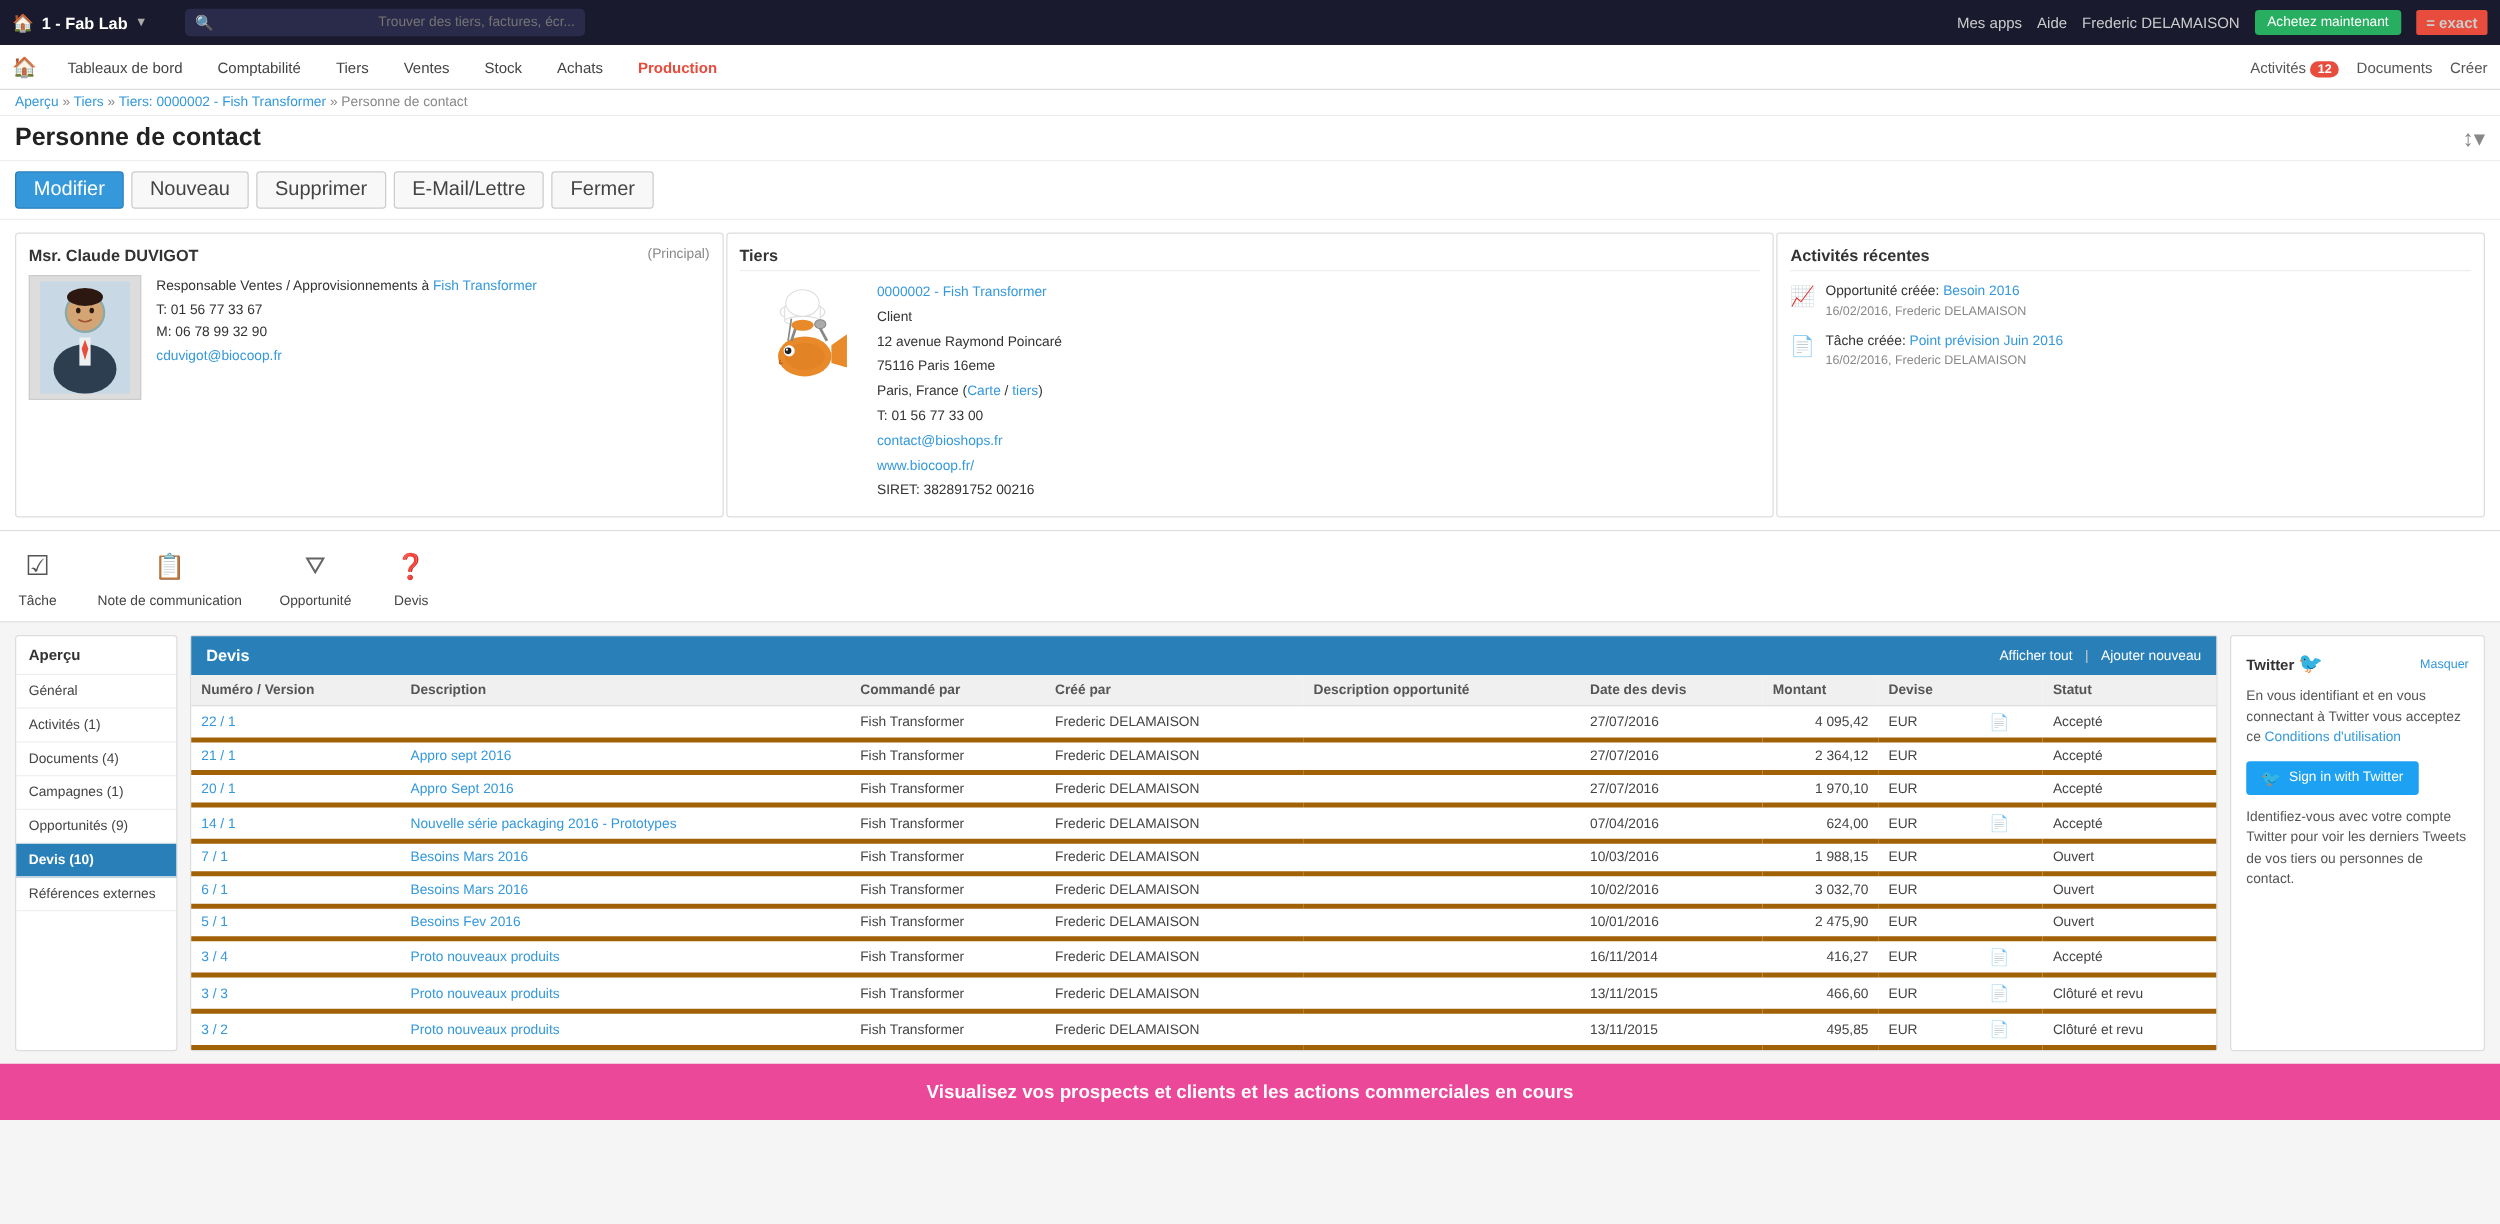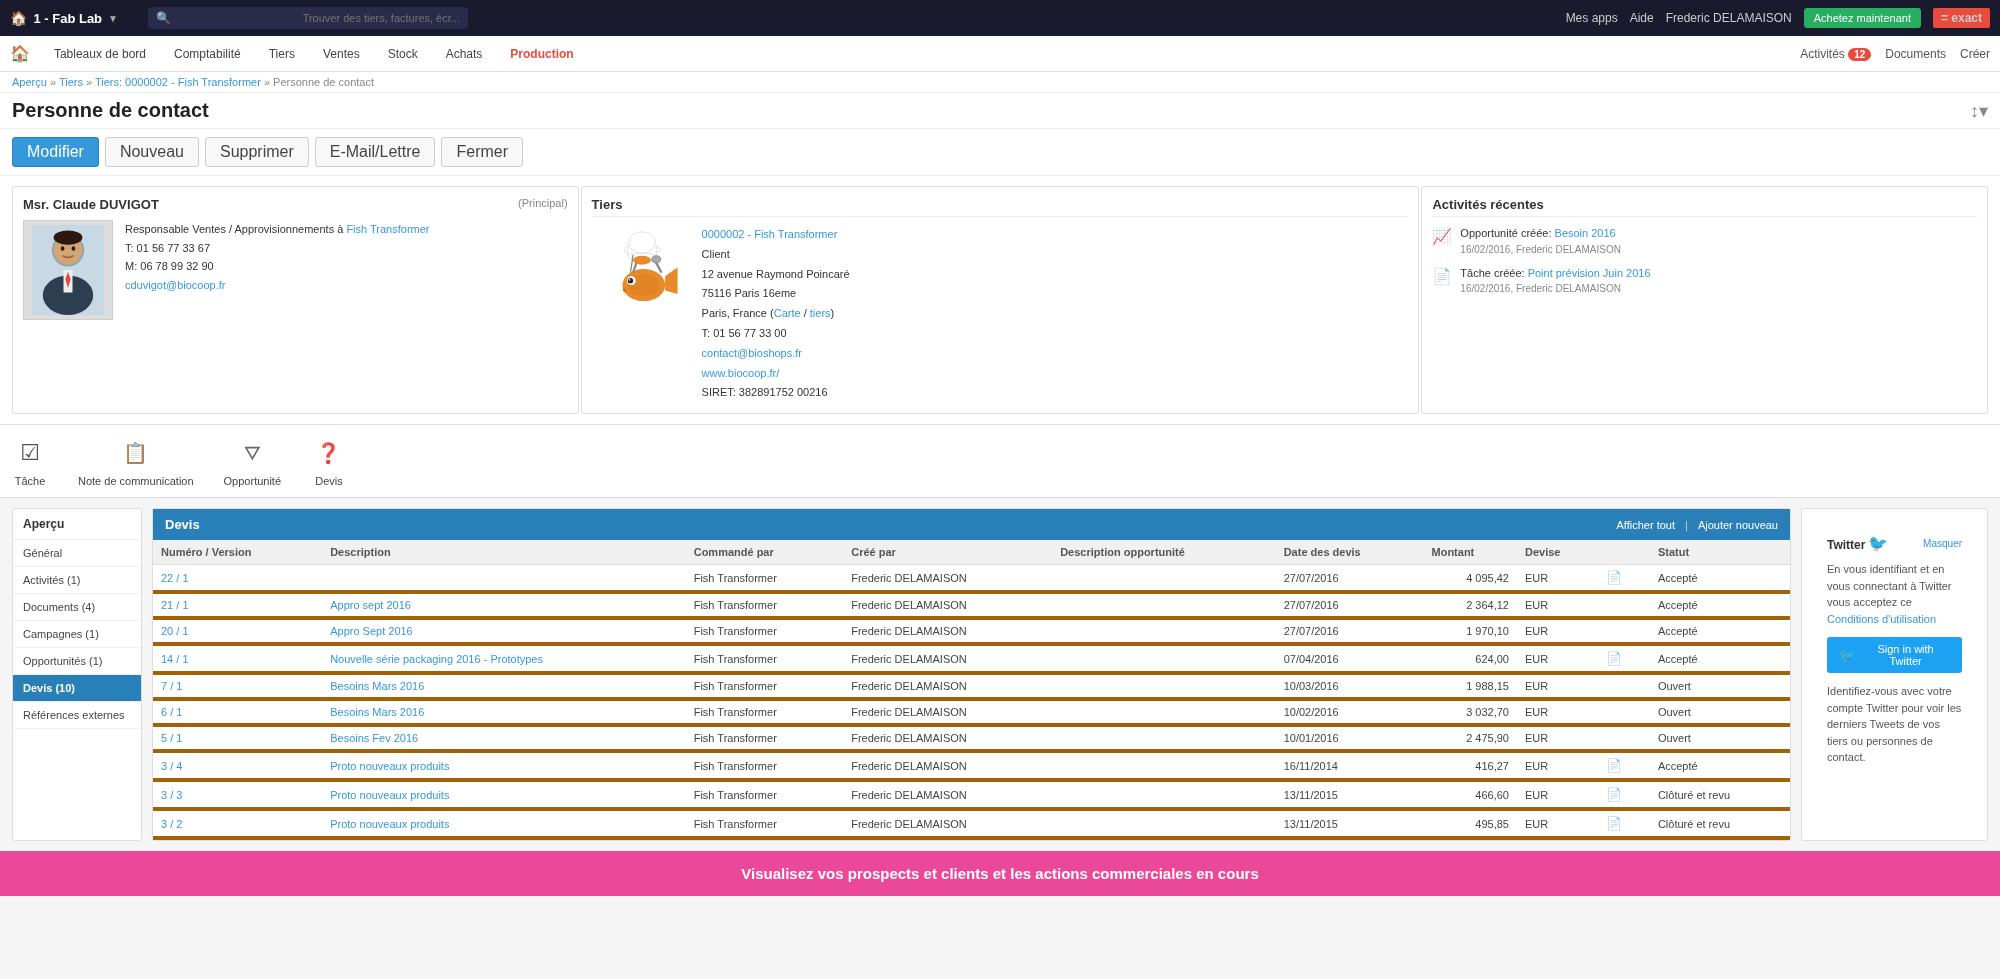--- a/index.html
+++ b/index.html
@@ -313,26 +313,26 @@
       font-weight: bold;
       white-space: nowrap;
     }
     tbody tr { border-bottom: 4px solid #a16207; }
     tbody td { padding: 5px 8px; color: #444; }
     tbody td a { color: #3498db; text-decoration: none; cursor: pointer; }
     .doc-icon { color: #888; font-size: 13px; }
 
     
     .twitter-panel {
-      width: 187px;
+      width: 204px;
       flex-shrink: 0;
       background: #fff;
       border: 1px solid #ddd;
       border-radius: 3px;
-      padding: 25px;
+      padding: 12px;
       font-size: 11px;
     }
     .twitter-header {
       display: flex;
       align-items: center;
       justify-content: space-between;
       margin-bottom: 8px;
       font-weight: bold;
       font-size: 12px;
     }
@@ -567,21 +567,21 @@
 </div>
 
 <div class="bottom-section">
 
   <div class="left-sidebar">
     <div class="sidebar-section">Aperçu</div>
     <div class="sidebar-item">Général</div>
     <div class="sidebar-item">Activités (1)</div>
     <div class="sidebar-item">Documents (4)</div>
     <div class="sidebar-item">Campagnes (1)</div>
-    <div class="sidebar-item">Opportunités (1)</div>
+    <div class="sidebar-item">Opportunités (9)</div>
     <div class="sidebar-item active">Devis (10)</div>
     <div class="sidebar-item">Références externes</div>
   </div>
 
   <div class="main-table-area">
     <div class="table-header">
       <span>Devis</span>
       <div class="table-header-right">
         <a>Afficher tout</a>
         <span>|</span>

